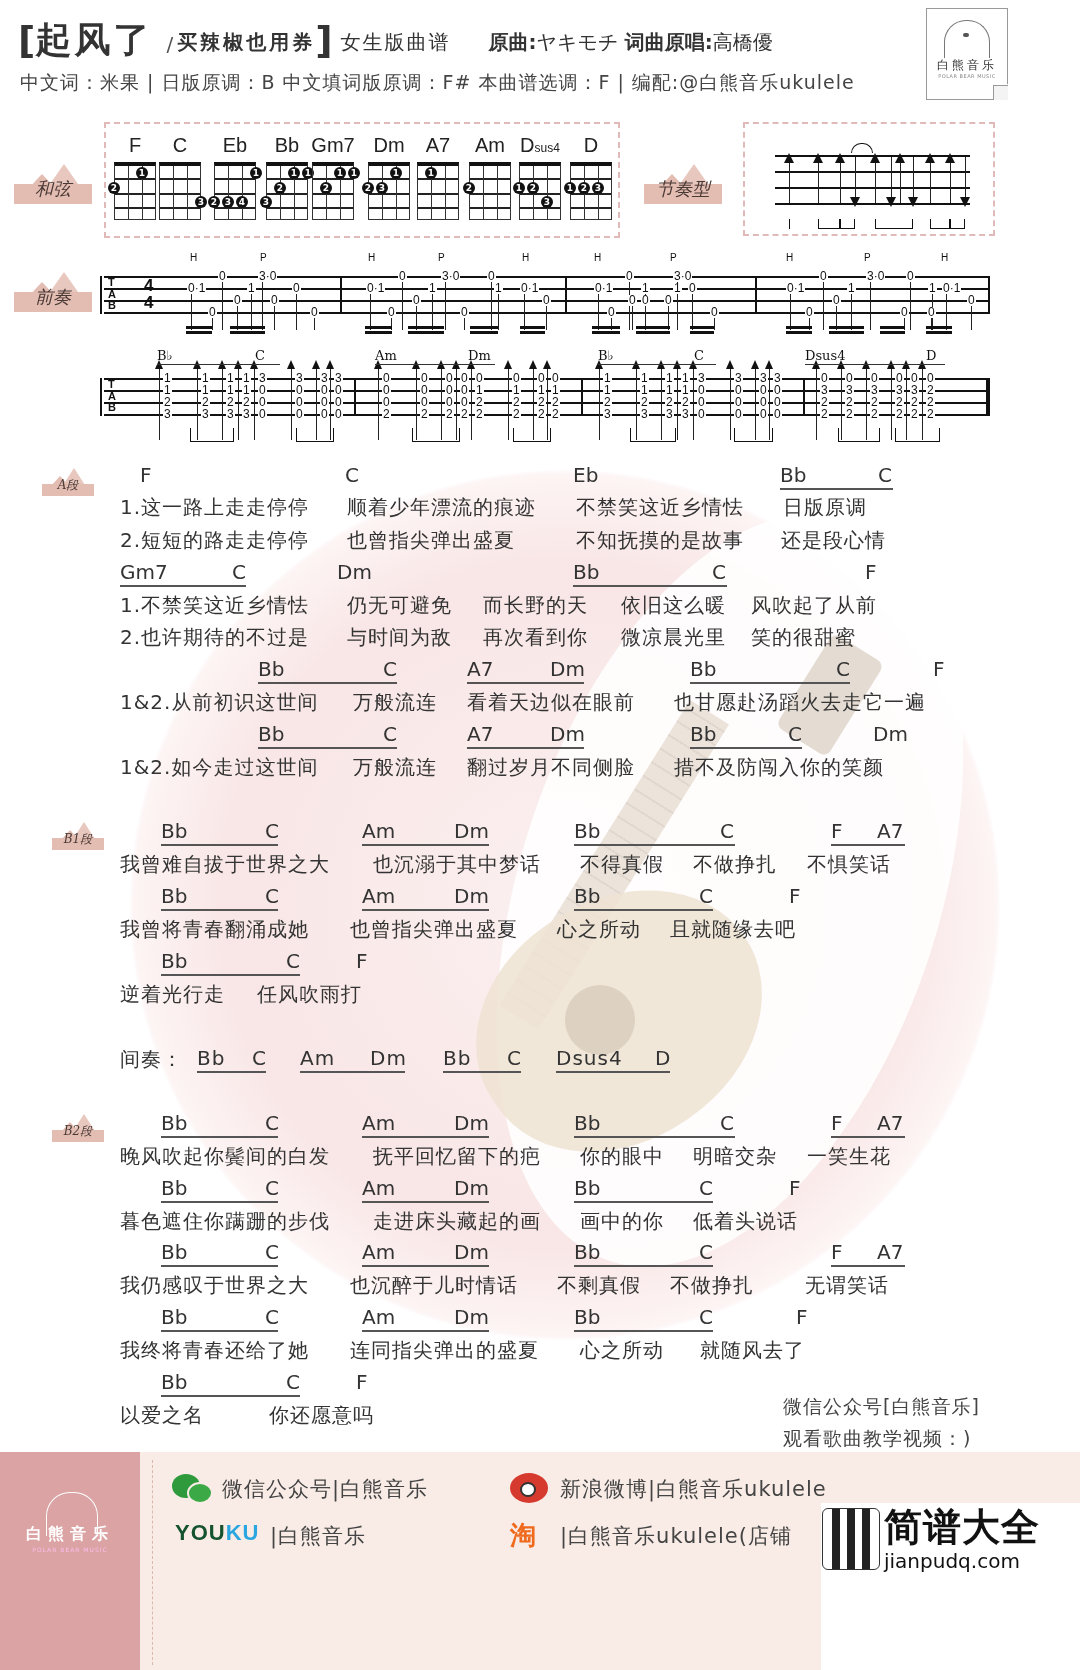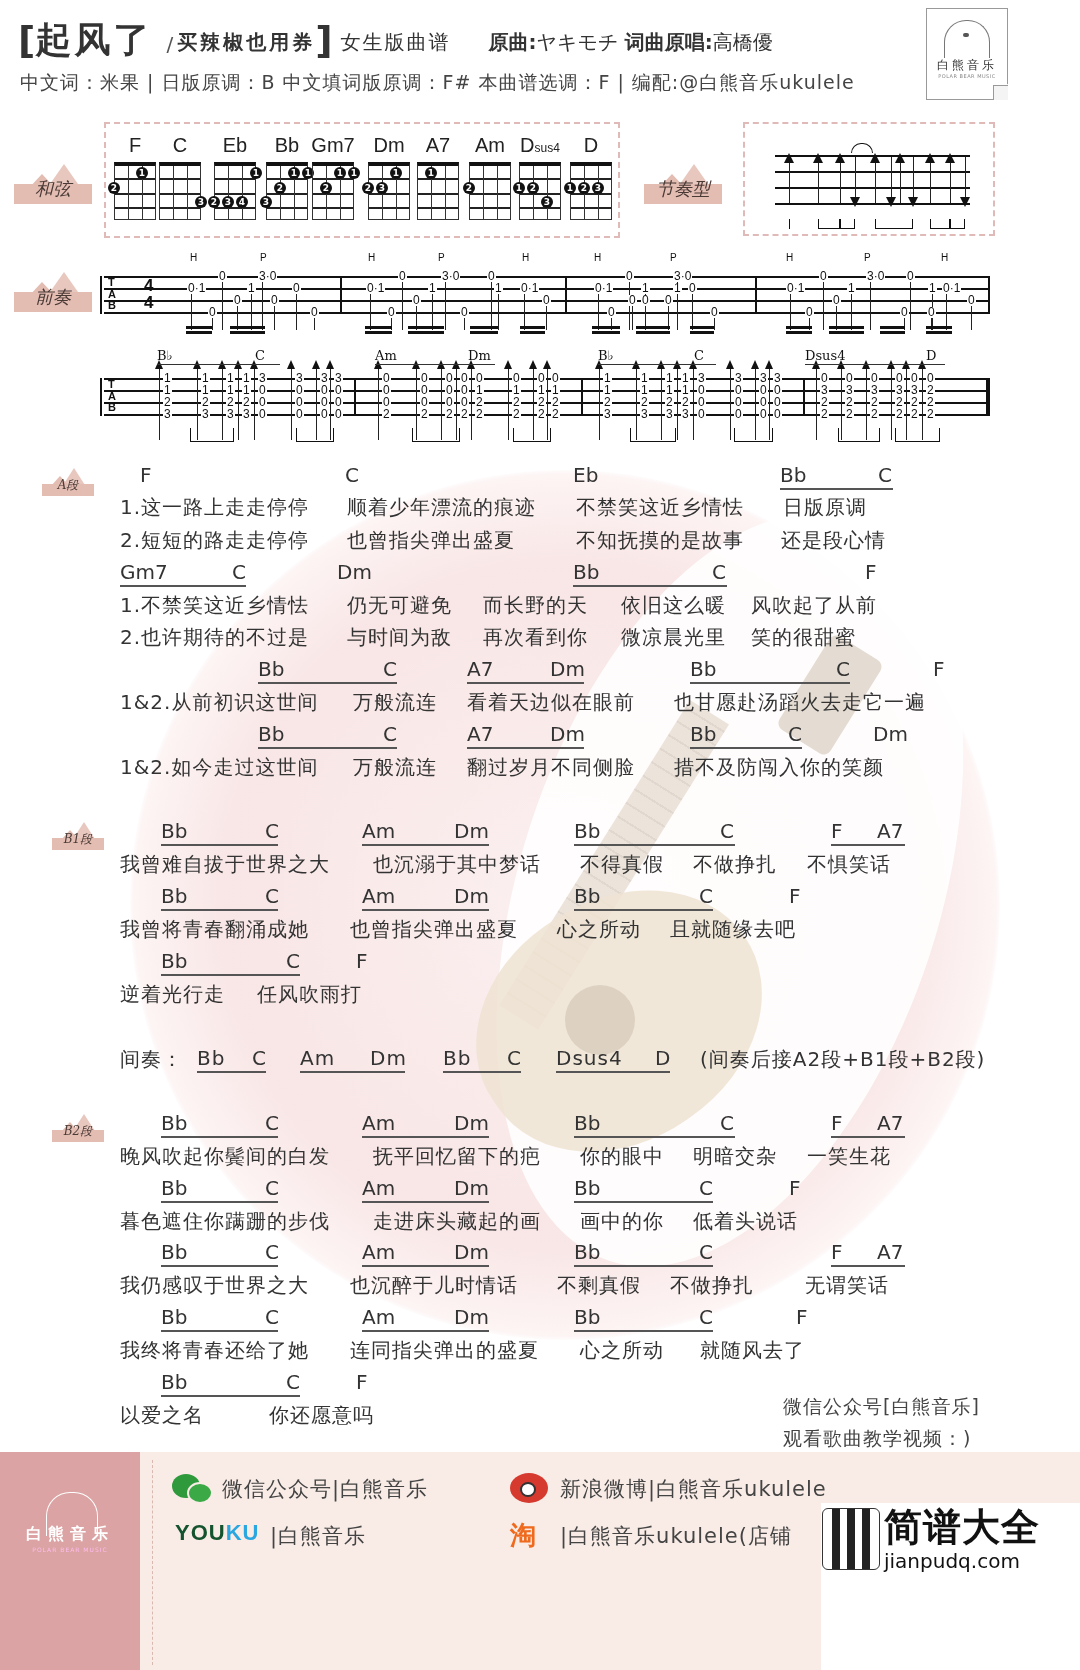--- a/index.html
+++ b/index.html
@@ -846,21 +846,20 @@
       <div class="uline" style="left:161px;top:25px;width:139px"></div>
     </div>
     <div class="line lyric-line" style="top:1402px">
       <span class="seg" style="left:120px">以爱之名</span>
       <span class="seg" style="left:269px">你还愿意吗</span>
     </div>
   </div>
 
 <div class="line" id="interlude" style="top:1046px;">
   <span class="seg" style="left:120px">间奏：</span>
-  <span class="seg" id="interlude-note" style="left:700px">(间奏后接A2段+B1段+B2段)</span>
 <span class="seg" style="left:197px">Bb</span>
     <span class="seg" style="left:252px">C</span>
     <span class="seg" style="left:300px">Am</span>
     <span class="seg" style="left:370px">Dm</span>
     <span class="seg" style="left:443px">Bb</span>
     <span class="seg" style="left:507px">C</span>
     <span class="seg" style="left:556px">Dsus4</span>
     <span class="seg" style="left:655px">D</span>
     <div class="uline" style="left:197px;top:25px;width:69px"></div>
     <div class="uline" style="left:300px;top:25px;width:105px"></div>

